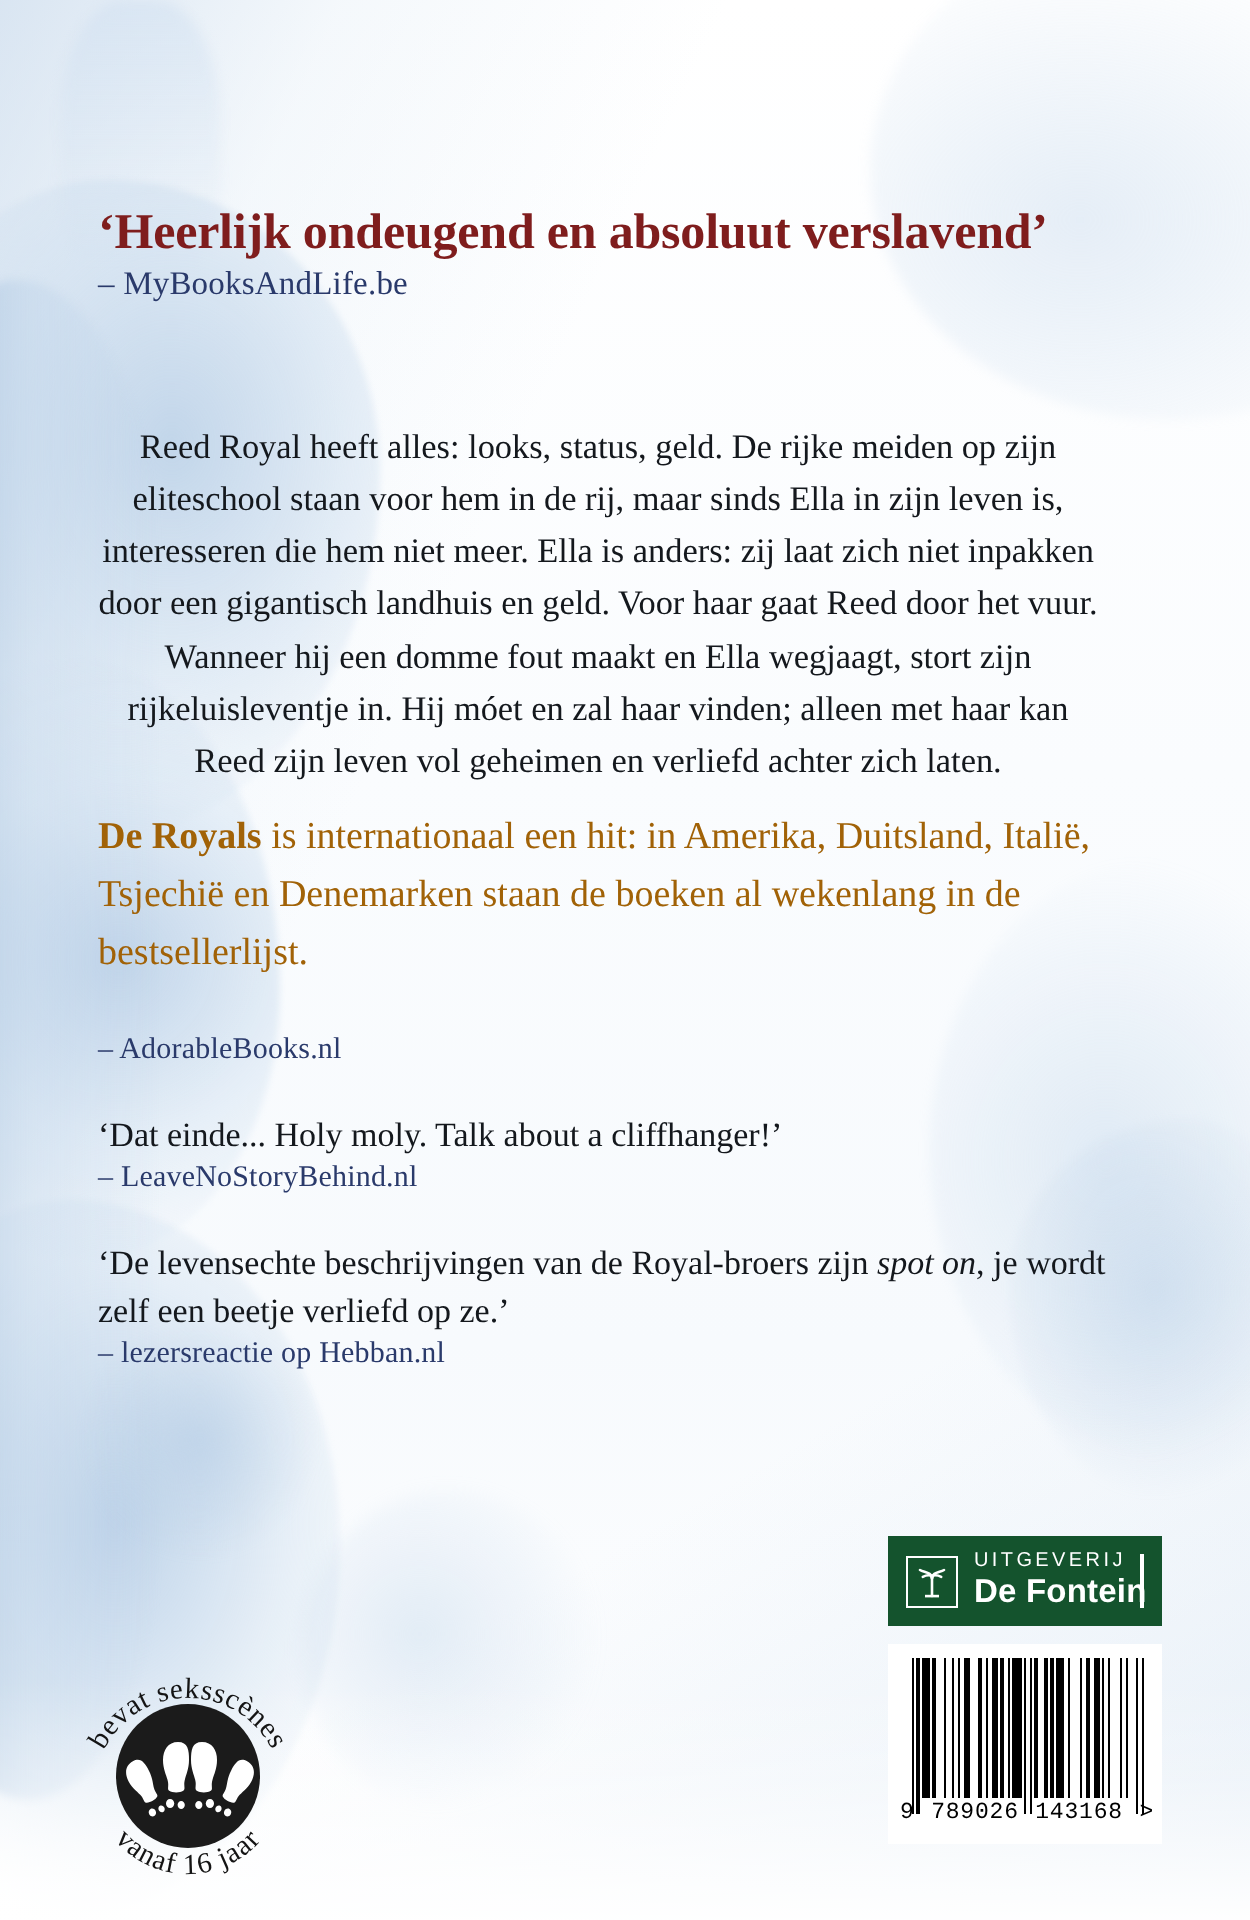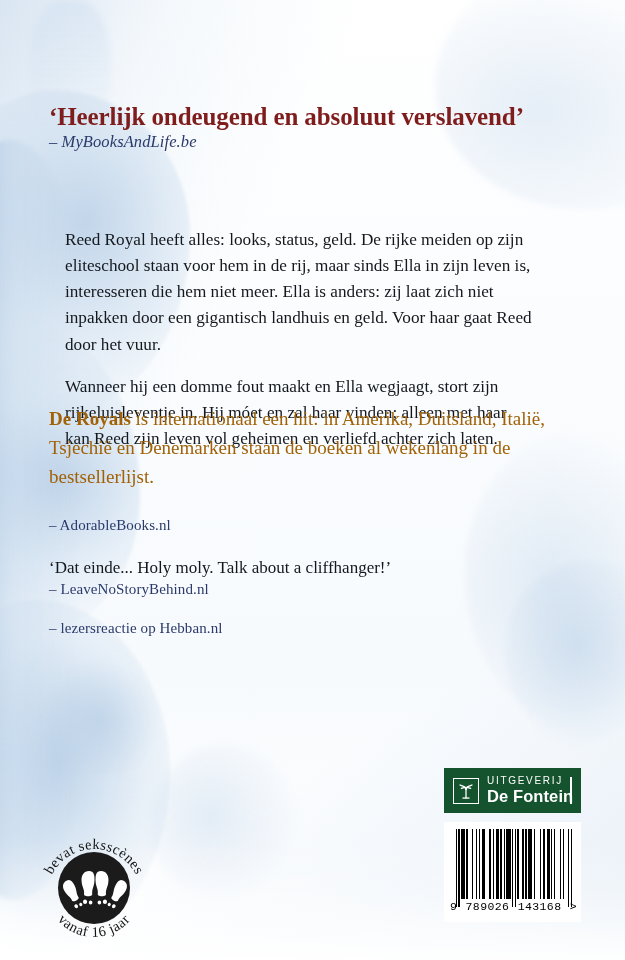--- a/index.html
+++ b/index.html
@@ -116,33 +116,32 @@
     color: #7f1d1d;
     letter-spacing: -0.1px;
   }
   .headline-source {
     position: absolute;
     left: 49px;
     top: 132px;
     font-size: 16.5px;
     color: #2a3a6b;
     letter-spacing: 0.1px;
-    font-style: italic;
   }
 
   .blurb {
     position: absolute;
     left: 49px;
     top: 211px;
     width: 500px;
     font-size: 17.2px;
     line-height: 1.52;
     color: #14181d;
   }
-  .blurb p { margin: 16px; }
+  .blurb p { margin: 0; text-align: center; }
 
   .intl {
     position: absolute;
     left: 49px;
     top: 405px;
     width: 505px;
     font-size: 19px;
     line-height: 1.52;
     color: #a16207;
   }
@@ -297,20 +296,21 @@
       <div class="quote-block">
         <div class="quote-source">– AdorableBooks.nl</div>
       </div>
 
       <div class="quote-block">
         <div class="quote-text">‘Dat einde... Holy moly. Talk about a cliffhanger!’</div>
         <div class="quote-source">– LeaveNoStoryBehind.nl</div>
       </div>
 
       <div class="quote-block">
+        <div class="quote-text"><span>‘De levensechte beschrijvingen van de Royal-broers zijn </span><i>spot on</i><span>, je wordt zelf een beetje verliefd op ze.’</span></div>
         <div class="quote-source">– lezersreactie op Hebban.nl</div>
       </div>
 
     </div>
 
     <div class="publisher">
       <div class="pub-mark">
         <svg width="18" height="18" viewBox="0 0 18 18" aria-hidden="true">
           <g stroke="#ffffff" stroke-width="1.3" fill="none" stroke-linecap="round">
             <path d="M9 16 L9 7"></path>

